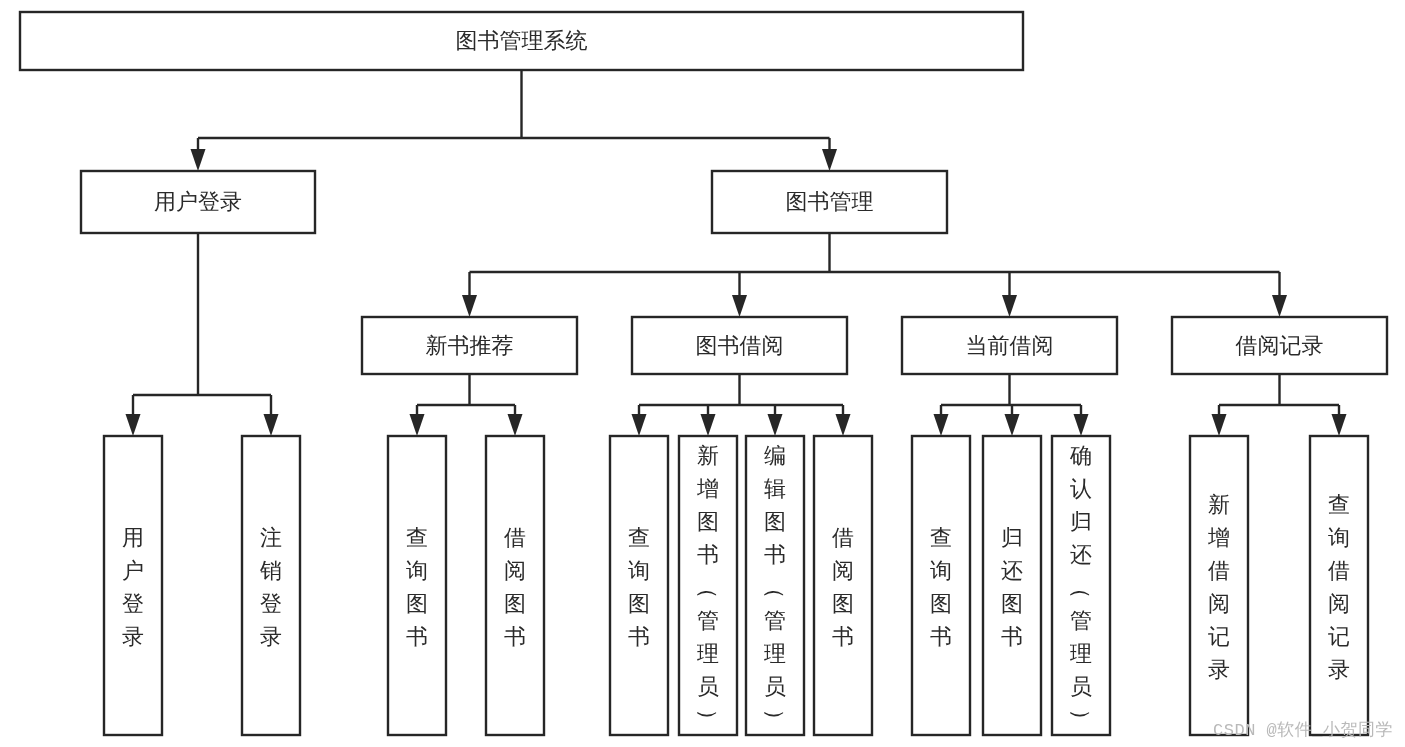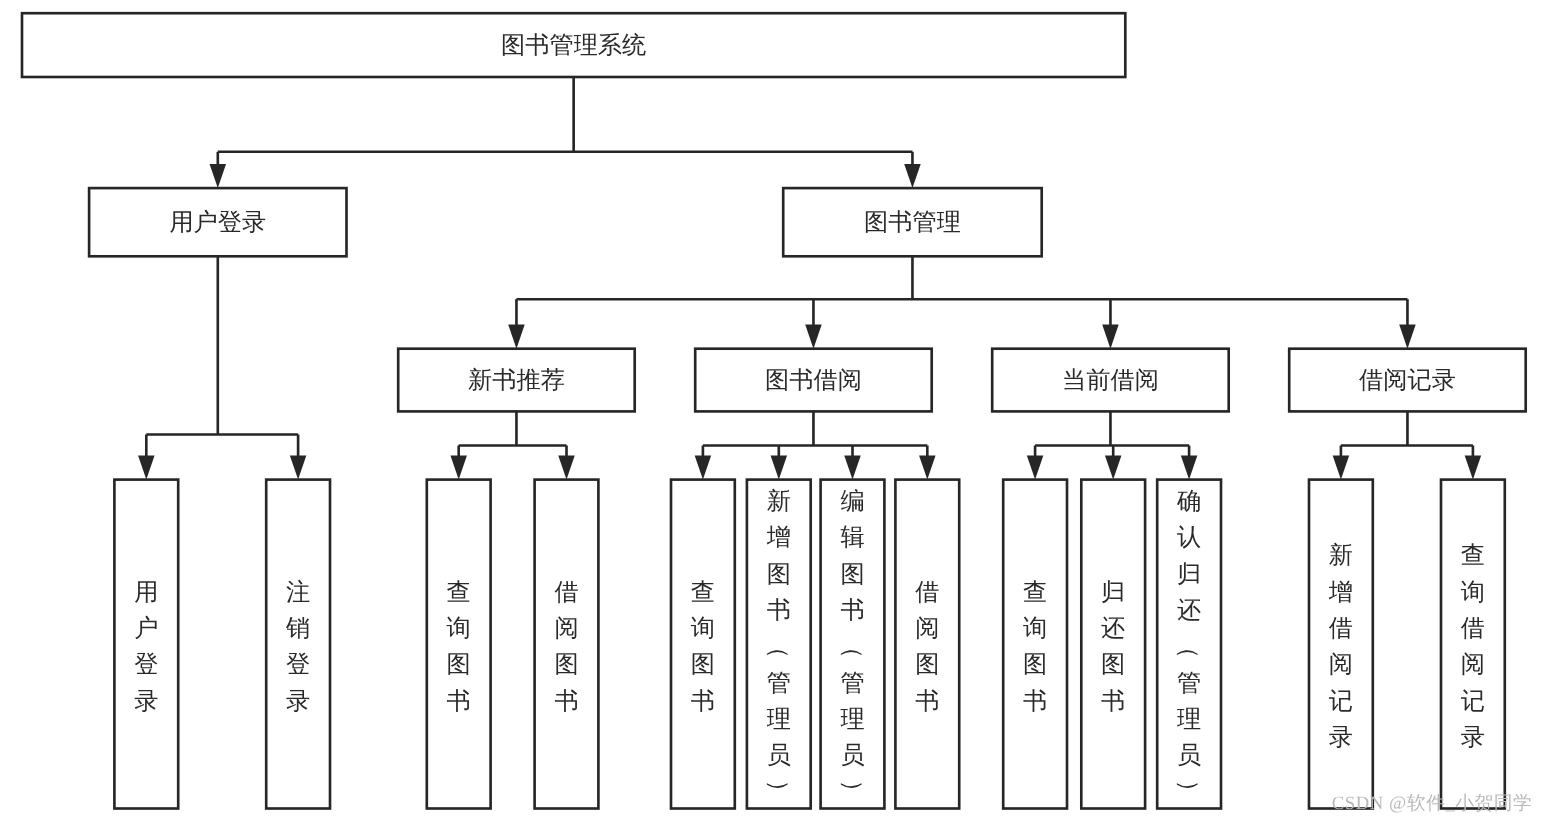--- a/index.html
+++ b/index.html
@@ -21,21 +21,21 @@
   }
   .leaf-label{
     fill:#2a2a2a;
     font-family:"DejaVu Sans","Liberation Sans",sans-serif;
     font-size:22px;
     text-anchor:middle;
   }
   .watermark{
     position:absolute;
     right:12px;bottom:6px;
-    font-family:Liberation Serif, serif;
+    font-family:Liberation Mono, monospace;
     font-size:17px;
     color:#b9b9b9;
     letter-spacing:0.5px;
     white-space:nowrap;
     pointer-events:none;
   }
 </style>
 </head>
 <body>
 

